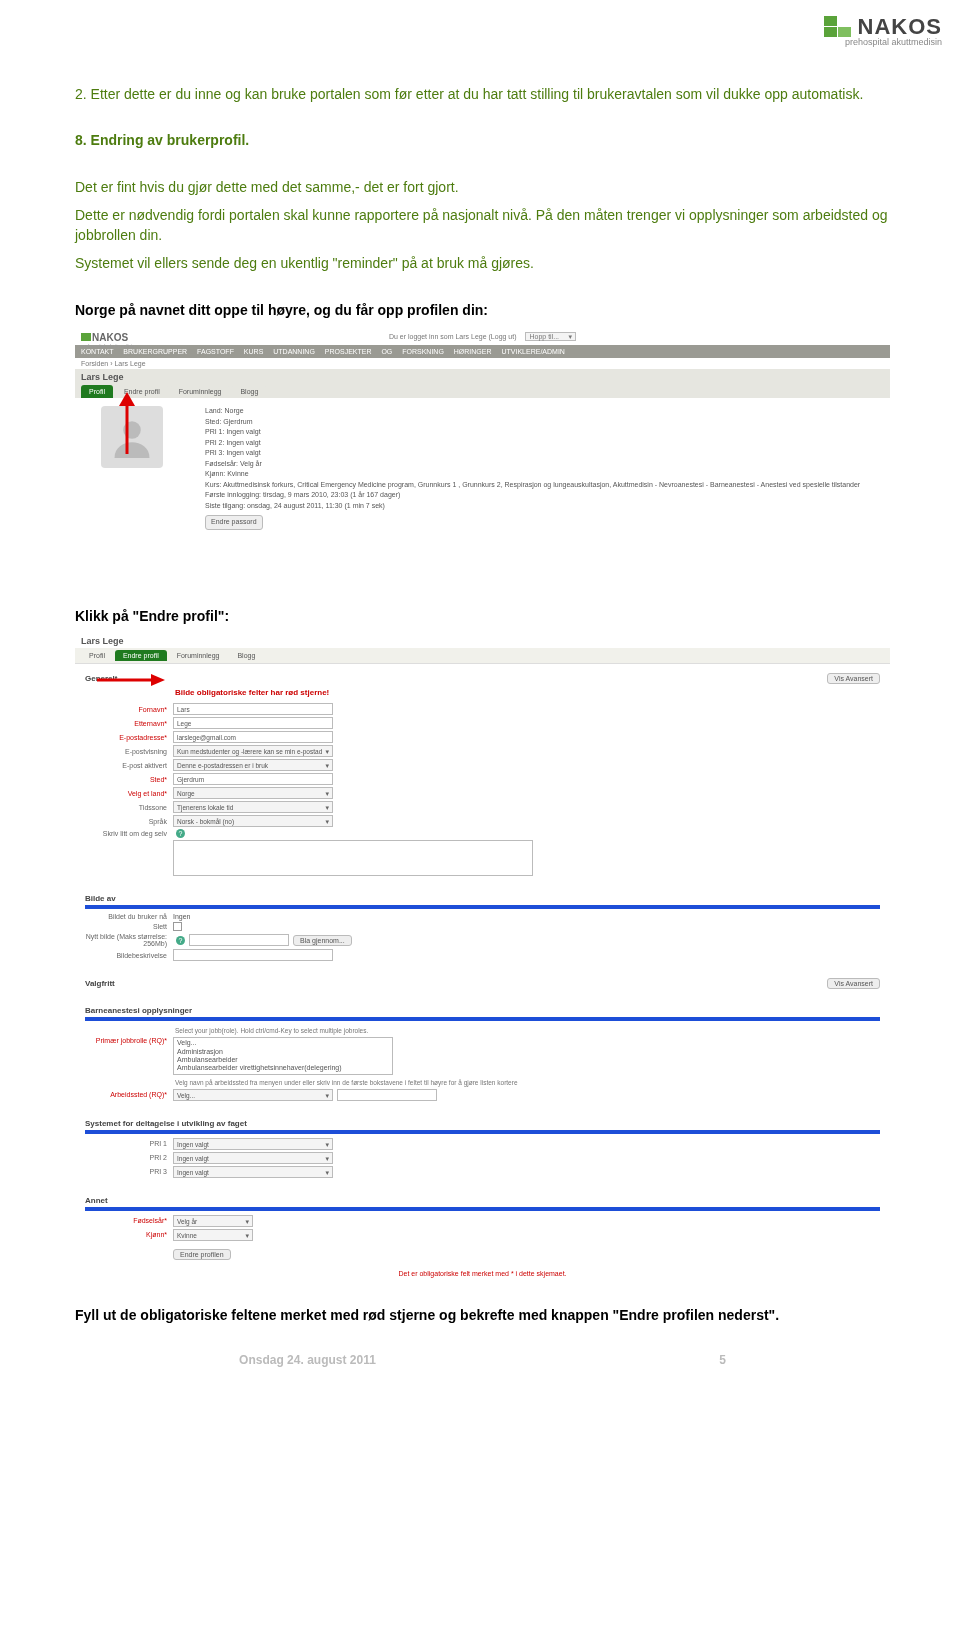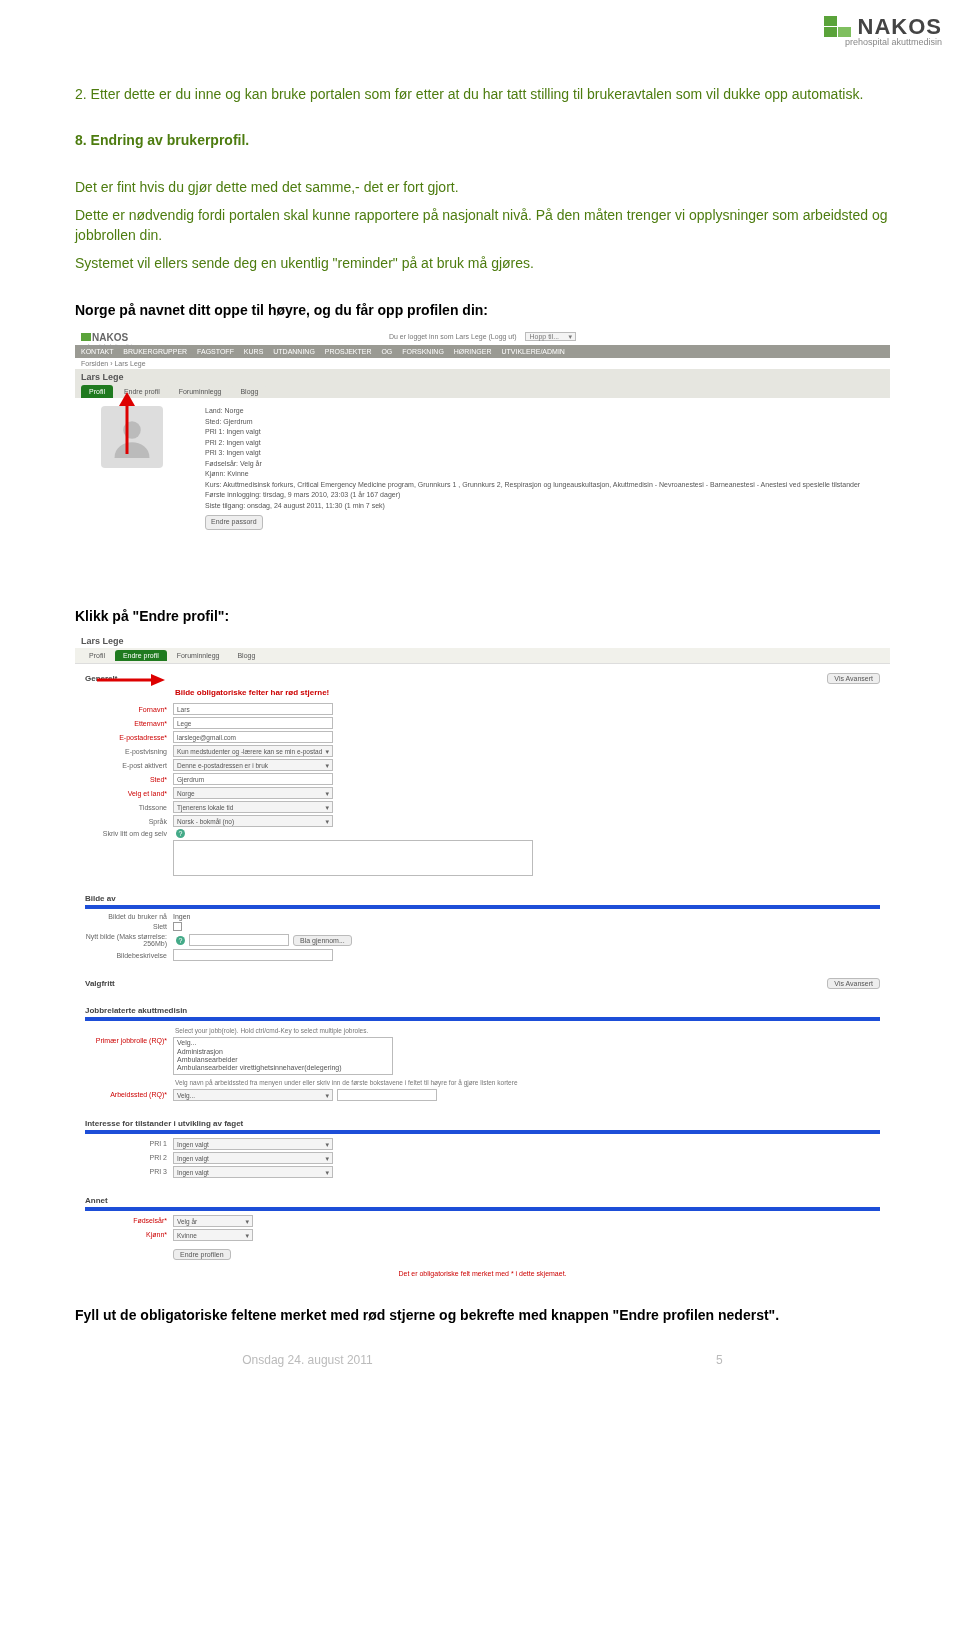--- a/index.html
+++ b/index.html
@@ -79,21 +79,21 @@
   .s2-arrow2 { position:absolute; top:38px; left:20px; }
   .s2-list { border:1px solid #bbb; background:#fff; width:220px; padding:1px 3px; line-height:1.2; }
   .s2-mini { background:#eee; border:1px solid #bbb; padding:1px 6px; border-radius:3px; font-size:7px; display:inline-block; }
   .s2-foot { color:#c00; font-size:7px; text-align:center; padding:8px 0 4px 0; }
   .s2-help { color:#777; font-size:6.5px; padding:2px 0 2px 90px; line-height:1.2; }
   .s2-qmark { display:inline-block; width:9px; height:9px; border-radius:50%; background:#4a8; color:#fff; text-align:center; line-height:9px; font-size:7px; margin-left:3px; }
   .s2-hdr-row { display:flex; align-items:center; }
   .s2-hdr-row h4 { flex:1; border:none; margin:0; }
   .clearfix::after { content:""; display:block; clear:both; }
 
-  .footer { text-align:center; color:#bbb; font-size:12px; margin-top:28px; }
+  .footer { text-align:center; color:#bbb; font-size:12px; margin-top:28px;font-weight:bold; }
   .footer .pg { display:inline-block; margin-left:340px; color:#bbb; }
 </style>
 </head>
 <body>
 
 <div class="page">
 
   <div class="logo-top">
     <span class="blocks"><span class="g1"></span><span class="g2"></span><span class="g3"></span></span>
     <span class="word">NAKOS</span>
@@ -257,41 +257,41 @@
 
 
     <div class="s2-section clearfix">
       <div class="s2-hdr-row">
         <h4>Valgfritt</h4>
         <span class="s2-btn-right">Vis Avansert</span>
       </div>
     </div>
 
     <div class="s2-section">
-      <h4>Jobbrelaterte akuttmedisin</h4>
+      <h4>Barneanestesi opplysninger</h4>
       <div class="s2-help">Select your jobb(role). Hold ctrl/cmd-Key to select multiple jobroles.</div>
       <div class="s2-row" style="align-items:flex-start">
         <label class="req">Primær jobbrolle (RQ)*</label>
         <div class="s2-list">
           <div>Velg...</div>
           <div>Administrasjon</div>
           <div>Ambulansearbeider</div>
           <div>Ambulansearbeider virettighetsinnehaver(delegering)</div>
         </div>
       </div>
       <div class="s2-help">Velg navn på arbeidssted fra menyen under eller skriv inn de første bokstavene i feltet til høyre for å gjøre listen kortere</div>
       <div class="s2-row">
           <label class="req">Arbeidssted (RQ)*</label>
           <div class="s2-select">Velg...</div>
           <div class="s2-input short" style="margin-left:4px"></div>
         </div>
     </div>
 
     <div class="s2-section">
-      <h4>Interesse for tilstander i utvikling av faget</h4>
+      <h4>Systemet for deltagelse i utvikling av faget</h4>
       <div class="s2-row">
           <label>PRI 1</label>
           <div class="s2-select">Ingen valgt</div>
         </div>
       <div class="s2-row">
           <label>PRI 2</label>
           <div class="s2-select">Ingen valgt</div>
         </div>
       <div class="s2-row">
           <label>PRI 3</label>

